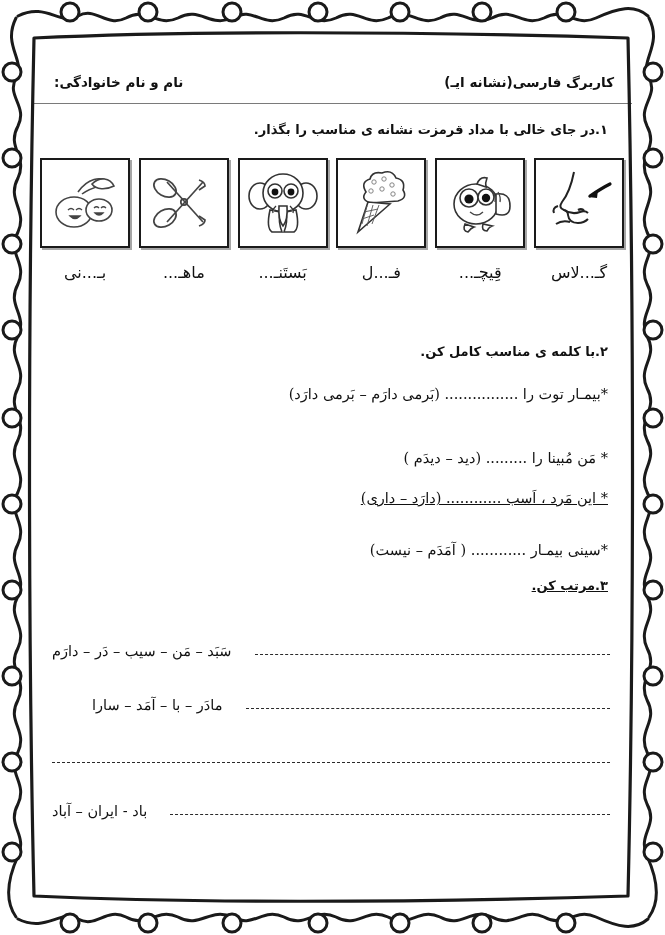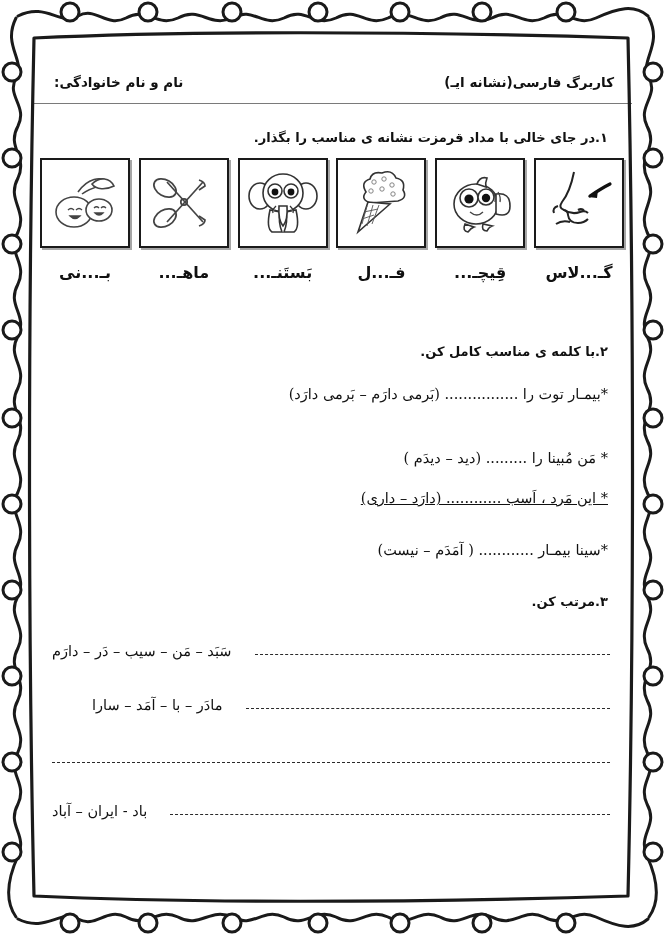--- a/index.html
+++ b/index.html
@@ -104,21 +104,21 @@
     height: 32px;
     display: flex;
     flex-direction: row-reverse;
     justify-content: space-between;
     align-items: center;
   }
   .word-cell {
     width: 90px;
     text-align: center;
     font-size: 16px;
-    font-weight: 700;
+    font-weight: 400;
     font-family: "DejaVu Sans", "Liberation Sans", sans-serif;
     white-space: nowrap;
   }
 
   
   .sent {
     position: absolute;
     right: 24px;
     font-size: 14.5px;
     white-space: nowrap;
@@ -207,21 +207,21 @@
   </g>
 </svg>
 
 <div class="sheet">
 
   <div class="header-row">
     <div class="hdr-text">کاربرگ فارسی(نشانه  ایـ)</div>
     <div class="hdr-text">نام و نام خانوادگی:</div>
   </div>
 
-  <div class="q-head" style="top:96px;">۱.در جای خالی با مداد قرمزت نشانه ی مناسب را بگذار.</div>
+  <div class="q-head" style="top:88px;">۱.در جای خالی با مداد قرمزت نشانه ی مناسب را بگذار.</div>
 
   <div class="pic-row">
 
     <div class="pic-box">
       <svg width="74" height="74" viewBox="0 0 74 74">
         <g fill="#fff" stroke="#444" stroke-width="1.6">
           <path d="M30,26 C40,12 52,10 62,16" fill="none"></path>
           <path d="M34,28 C44,20 56,20 62,16" fill="none"></path>
           <path d="M44,18 C52,10 62,12 66,20 C58,24 48,24 44,18 Z"></path>
           <ellipse cx="26" cy="46" rx="18" ry="15"></ellipse>
@@ -337,23 +337,23 @@
     <div class="word-cell">فـ...ل</div>
     <div class="word-cell">قِیچـ...</div>
     <div class="word-cell">گـ...لاس</div>
   </div>
 
   <div class="q-head" style="top:310px;">۲.با کلمه ی مناسب کامل کن.</div>
 
   <div class="sent" style="top:352px;">*بیمـار توت را ................  (بَرمی دارَم – بَرمی دارَد)</div>
   <div class="sent" style="top:404px;margin-top:12px;">* مَن مُبینا را ......... (دید – دیدَم )</div>
   <div class="sent" style="top:456px;text-decoration:underline;">* این مَرد ، اَسب ............ (دارَد – داری)</div>
-  <div class="sent" style="top:508px;">*سینا بیمـار ............ ( آمَدَم – نیست)</div>
-
-  <div class="q-head" style="top:560px;">۳.مرتب کن.</div>
+  <div class="sent" style="top:508px;">*سینی بیمـار ............ ( آمَدَم – نیست)</div>
+
+  <div class="q-head" style="top:544px;text-decoration:underline;">۳.مرتب کن.</div>
 
   <div class="scramble" style="top:604px;">
     <div class="dashline"></div>
     <div class="scr-text">سَبَد – مَن – سیب – دَر – دارَم</div>
   </div>
 
   <div class="scramble" style="top:658px;margin-left:40px;">
     <div class="dashline"></div>
     <div class="scr-text">مادَر – با – آمَد – سارا</div>
   </div>

